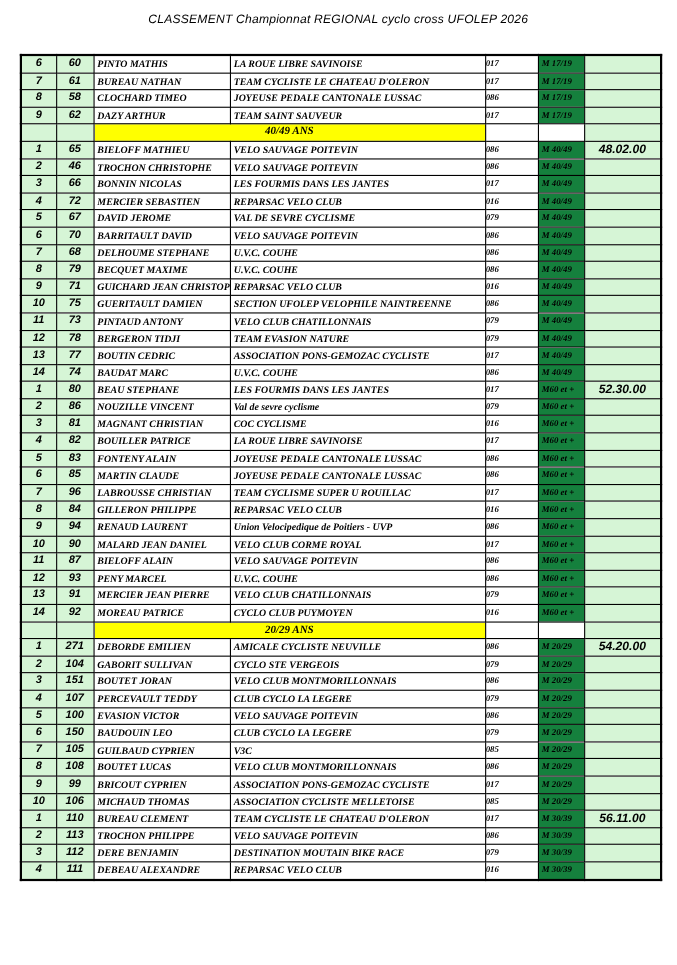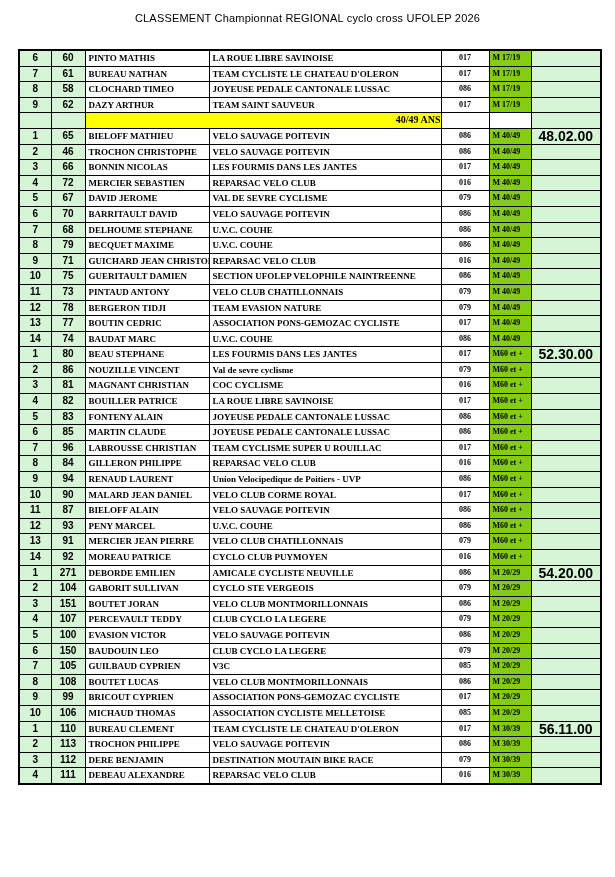--- a/index.html
+++ b/index.html
@@ -7,21 +7,21 @@
     --yellow: #ffff00;
     --border: #000000;
   }
   * { box-sizing: border-box; }
   html, body {
     margin: 0; padding: 0;
     width: 615px; height: 877px;
     background: #ffffff;
     font-family: "Liberation Sans", sans-serif;
   }
-  .page { position: relative; width: 615px; height: 877px; overflow: hidden; }
+  .page { position: relative; width: 615px; height: 877px; overflow: hidden; font-style: italic; }
   .title {
     position: absolute;
     top: 12px; left: 0; width: 615px;
     text-align: center;
     font-size: 11px;
     color: #000;
     letter-spacing: 0.2px;
   }
   table.results {
     position: absolute;
@@ -52,40 +52,39 @@
     background: #fff;
     font-family: "Liberation Serif", serif;
     font-size: 9px;
     padding-left: 3px;
     text-align: left;
   }
   td.dept {
     background: #fff;
     font-family: "Liberation Serif", serif;
     font-size: 8px;
-    text-align: center;
   }
   td.cat {
-    background: #84cc16;
+    background: #15803d;
     font-family: "Liberation Serif", serif;
     font-size: 8px;
     padding-left: 3px;
     text-align: left;
   }
   td.time {
     background: var(--green);
     text-align: center;
-    font-size: 14px;
+    font-size: 11px;
     font-family: "Liberation Sans", sans-serif;
   }
   td.band {
     background: var(--yellow);
     font-family: "Liberation Serif", serif;
     font-size: 10px;
-    text-align: right;
+    text-align: center;
   }
   td.blank-green { background: var(--green); }
   td.blank-white { background: #fff; }
 </style>
 </head>
 <body>
 
 <div class="page">
   <div class="title">CLASSEMENT Championnat REGIONAL cyclo cross UFOLEP 2026</div>
   <table class="results">
@@ -389,20 +388,28 @@
         <tr>
           <td class="rank">14</td>
           <td class="bib">92</td>
           <td class="name">MOREAU PATRICE</td>
           <td class="club">CYCLO CLUB PUYMOYEN</td>
           <td class="dept">016</td>
           <td class="cat">M60 et +</td>
           <td class="time"></td>
         </tr>
         <tr>
+          <td class="rank blank-green"></td>
+          <td class="bib blank-green"></td>
+          <td class="band" colspan="2">20/29 ANS</td>
+          <td class="dept blank-white"></td>
+          <td class="cat blank-white"></td>
+          <td class="time blank-green"></td>
+        </tr>
+        <tr>
           <td class="rank">1</td>
           <td class="bib">271</td>
           <td class="name">DEBORDE EMILIEN</td>
           <td class="club">AMICALE CYCLISTE NEUVILLE</td>
           <td class="dept">086</td>
           <td class="cat">M 20/29</td>
           <td class="time">54.20.00</td>
         </tr>
         <tr>
           <td class="rank">2</td>

